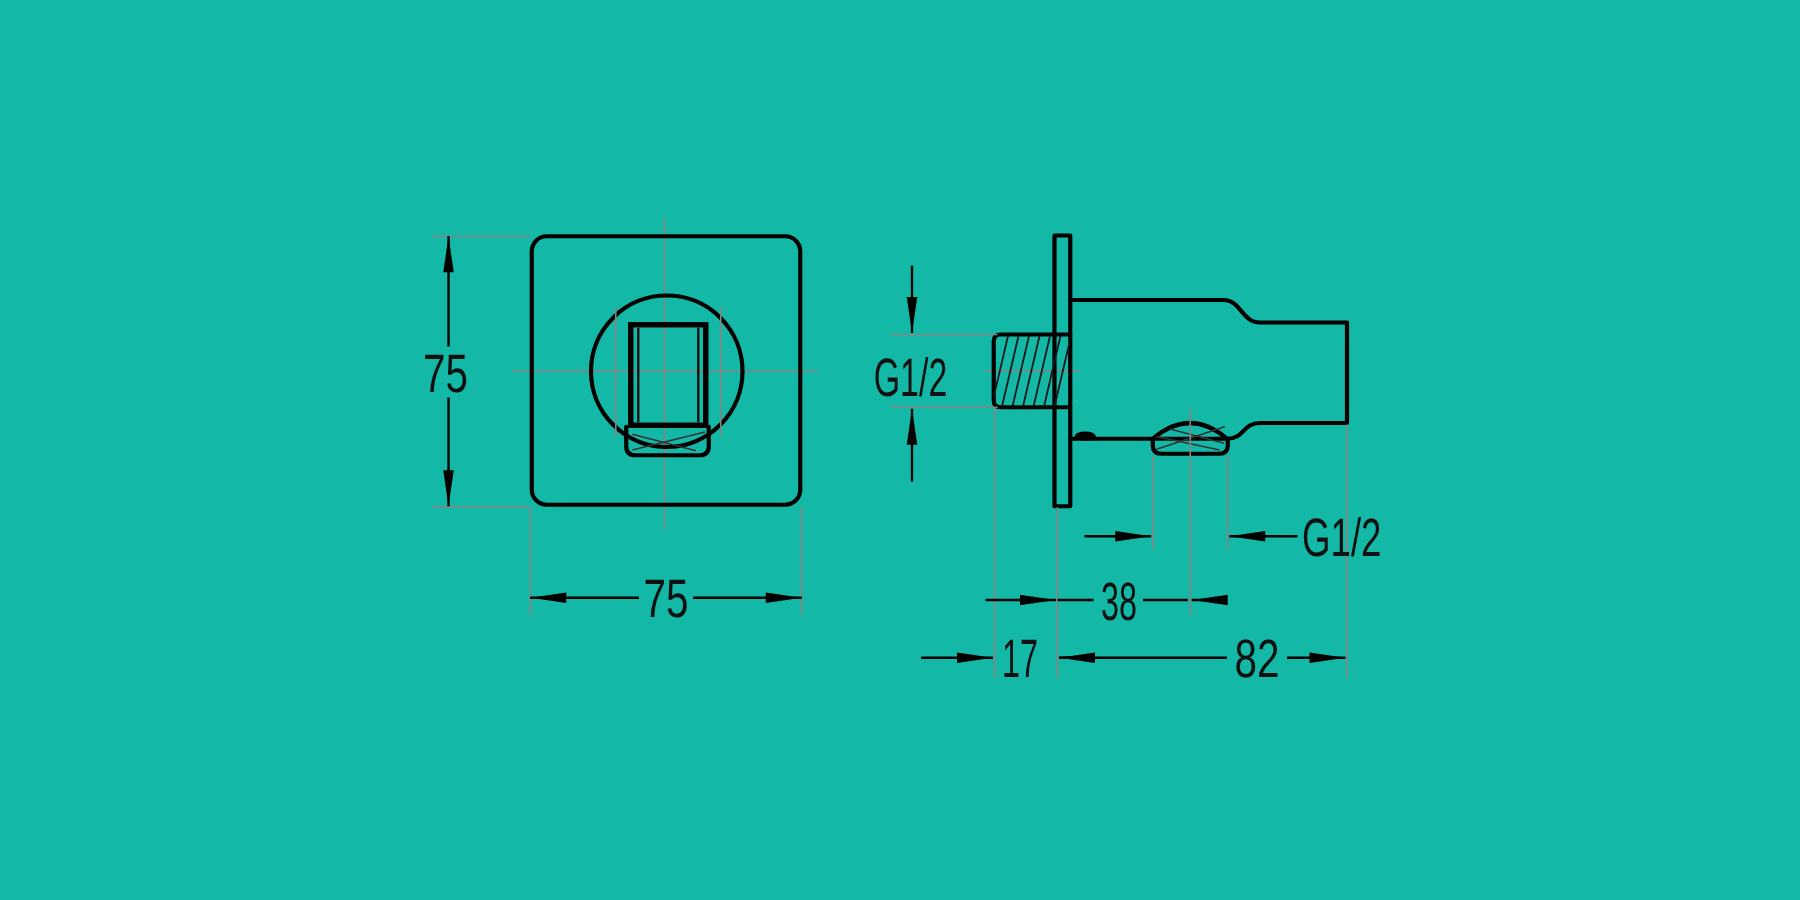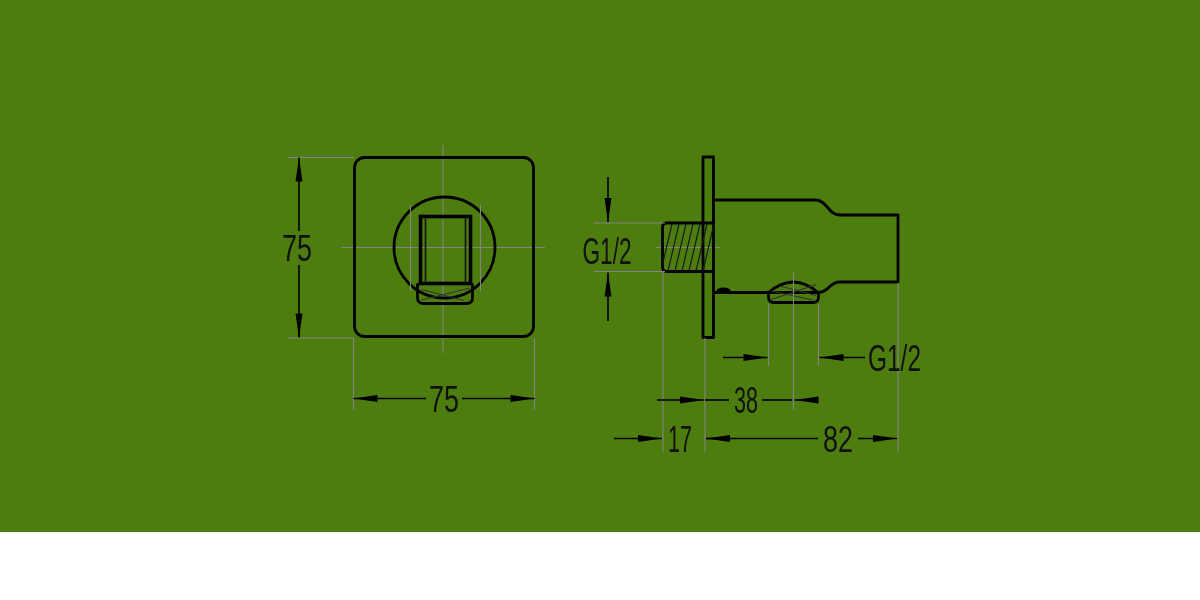--- a/index.html
+++ b/index.html
@@ -1,16 +1,16 @@
 <!DOCTYPE html>
 <html><head>
 <meta charset="utf-8">
 <style>
   html,body { margin:0; padding:0; background:#ffffff; }
-  .stage { position:relative; width:1200px; height:532px; background:#4d7c0f; overflow:hidden; }
+  .stage { position:relative; width:1200px; height:600px; background:#14b8a6; overflow:hidden; }
   svg { display:block; }
   .ol    { fill:none; stroke:#000000; stroke-width:2.8; stroke-linejoin:round; stroke-linecap:round; }
   .olb   { fill:none; stroke:#000000; stroke-width:3.6; stroke-linejoin:miter; stroke-linecap:butt; }
   .thin  { fill:none; stroke:#848484; stroke-width:1.1; stroke-linecap:butt; }
   .dim   { fill:none; stroke:#000000; stroke-width:1.6; stroke-linecap:butt; }
   .hatch { fill:none; stroke:#1a1a1a; stroke-width:1.2; }
   .inner { fill:none; stroke:#111111; stroke-width:1.6; }
   .fine  { fill:none; stroke:#333333; stroke-width:1.1; }
   .lbl   { font-family:"Liberation Sans","DejaVu Sans",sans-serif; font-size:36px; }
 </style>

